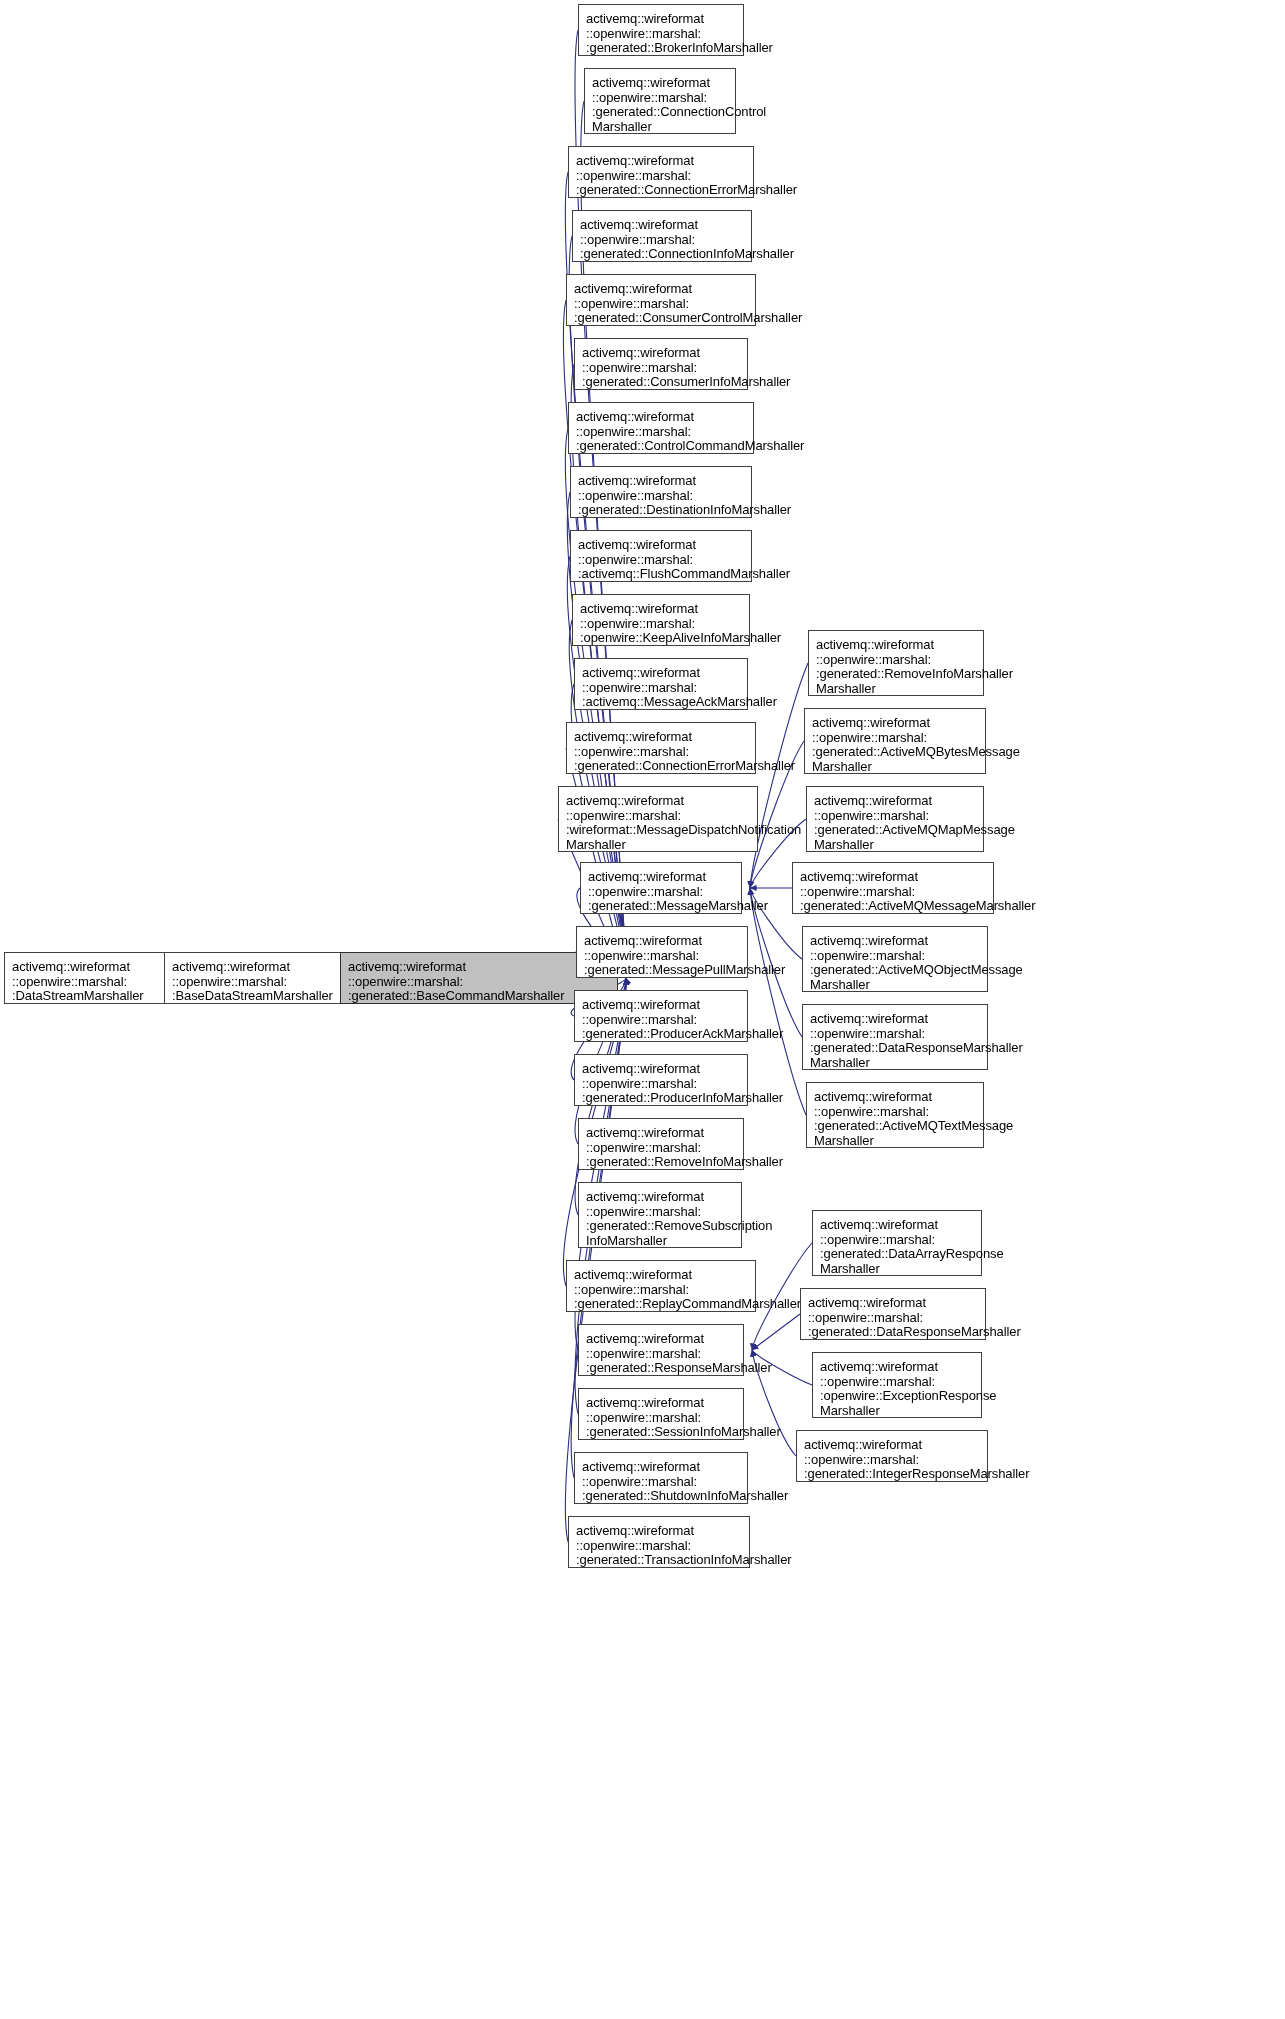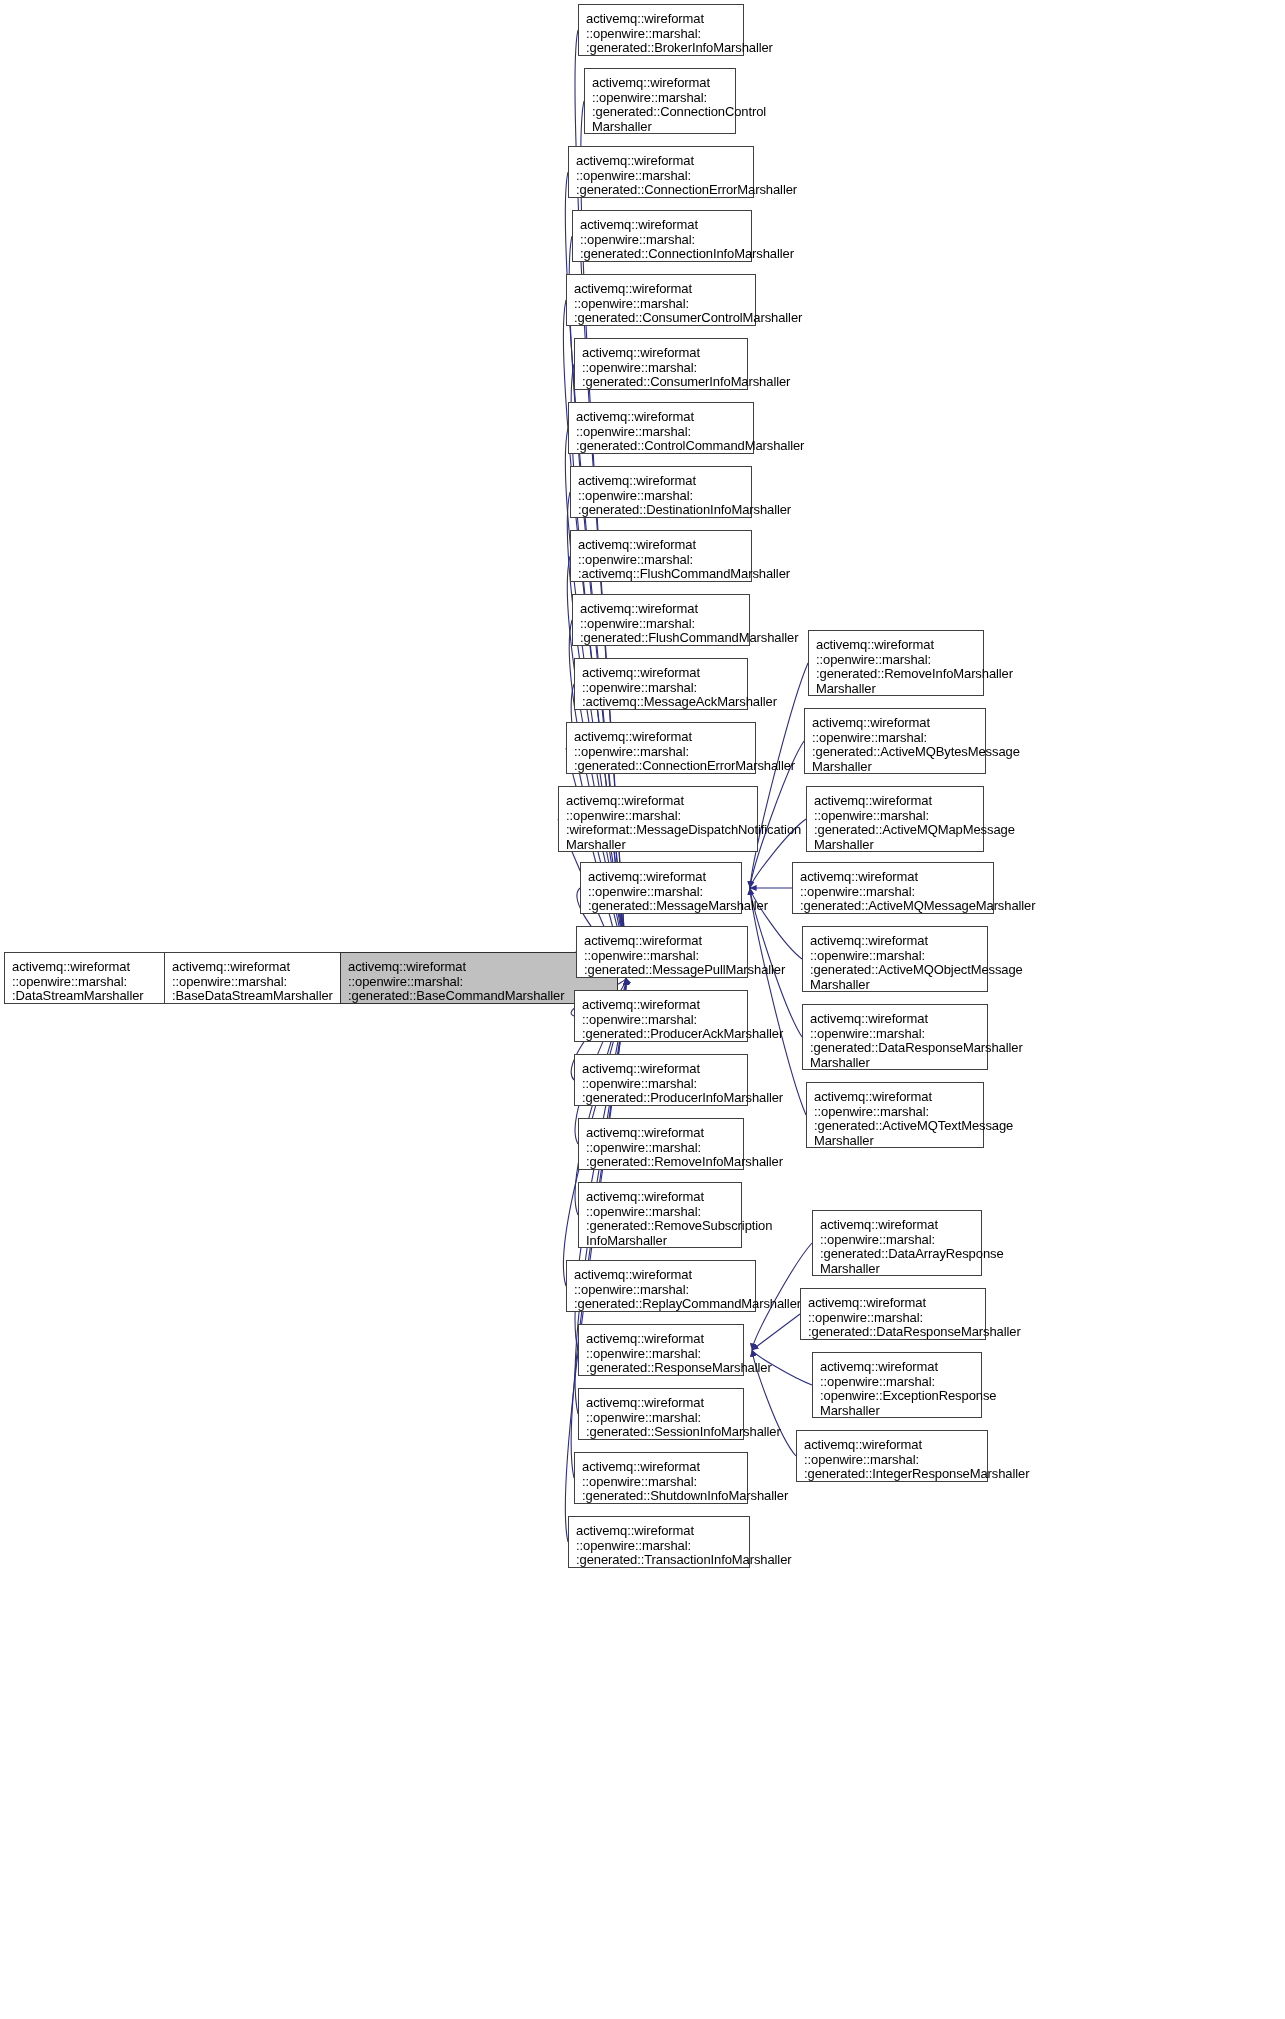--- a/index.html
+++ b/index.html
@@ -105,21 +105,21 @@
     <div class="node root" style="left: 340px; top: 952px; width: 278px; height: 52px;"><span class="ln">activemq::wireformat</span><span class="ln">::openwire::marshal:</span><span class="ln">:generated::BaseCommandMarshaller</span></div>
     <div class="node" style="left: 578px; top: 4px; width: 166px; height: 52px;"><span class="ln">activemq::wireformat</span><span class="ln">::openwire::marshal:</span><span class="ln">:generated::BrokerInfoMarshaller</span></div>
     <div class="node" style="left: 584px; top: 68px; width: 152px; height: 66px;"><span class="ln">activemq::wireformat</span><span class="ln">::openwire::marshal:</span><span class="ln">:generated::ConnectionControl</span><span class="ln ctr">Marshaller</span></div>
     <div class="node" style="left: 568px; top: 146px; width: 186px; height: 52px;"><span class="ln">activemq::wireformat</span><span class="ln">::openwire::marshal:</span><span class="ln">:generated::ConnectionErrorMarshaller</span></div>
     <div class="node" style="left: 572px; top: 210px; width: 180px; height: 52px;"><span class="ln">activemq::wireformat</span><span class="ln">::openwire::marshal:</span><span class="ln">:generated::ConnectionInfoMarshaller</span></div>
     <div class="node" style="left: 566px; top: 274px; width: 190px; height: 52px;"><span class="ln">activemq::wireformat</span><span class="ln">::openwire::marshal:</span><span class="ln">:generated::ConsumerControlMarshaller</span></div>
     <div class="node" style="left: 574px; top: 338px; width: 174px; height: 52px;"><span class="ln">activemq::wireformat</span><span class="ln">::openwire::marshal:</span><span class="ln">:generated::ConsumerInfoMarshaller</span></div>
     <div class="node" style="left: 568px; top: 402px; width: 186px; height: 52px;"><span class="ln">activemq::wireformat</span><span class="ln">::openwire::marshal:</span><span class="ln">:generated::ControlCommandMarshaller</span></div>
     <div class="node" style="left: 570px; top: 466px; width: 182px; height: 52px;"><span class="ln">activemq::wireformat</span><span class="ln">::openwire::marshal:</span><span class="ln">:generated::DestinationInfoMarshaller</span></div>
     <div class="node" style="left: 570px; top: 530px; width: 182px; height: 52px;"><span class="ln">activemq::wireformat</span><span class="ln">::openwire::marshal:</span><span class="ln">:activemq::FlushCommandMarshaller</span></div>
-    <div class="node" style="left: 572px; top: 594px; width: 178px; height: 52px;"><span class="ln">activemq::wireformat</span><span class="ln">::openwire::marshal:</span><span class="ln">:generated::FlushCommandMarshaller</span></div>
+    <div class="node" style="left: 572px; top: 594px; width: 178px; height: 52px;"><span class="ln">activemq::wireformat</span><span class="ln">::openwire::marshal:</span><span class="ln">:openwire::KeepAliveInfoMarshaller</span></div>
     <div class="node" style="left: 574px; top: 658px; width: 174px; height: 52px;"><span class="ln">activemq::wireformat</span><span class="ln">::openwire::marshal:</span><span class="ln">:activemq::MessageAckMarshaller</span></div>
     <div class="node" style="left: 566px; top: 722px; width: 190px; height: 52px;"><span class="ln">activemq::wireformat</span><span class="ln">::openwire::marshal:</span><span class="ln">:generated::ConnectionErrorMarshaller</span></div>
     <div class="node" style="left: 558px; top: 786px; width: 200px; height: 66px;"><span class="ln">activemq::wireformat</span><span class="ln">::openwire::marshal:</span><span class="ln">:wireformat::MessageDispatchNotification</span><span class="ln ctr">Marshaller</span></div>
     <div class="node" style="left: 580px; top: 862px; width: 162px; height: 52px;"><span class="ln">activemq::wireformat</span><span class="ln">::openwire::marshal:</span><span class="ln">:generated::MessageMarshaller</span></div>
     <div class="node" style="left: 576px; top: 926px; width: 172px; height: 52px;"><span class="ln">activemq::wireformat</span><span class="ln">::openwire::marshal:</span><span class="ln">:generated::MessagePullMarshaller</span></div>
     <div class="node" style="left: 574px; top: 990px; width: 174px; height: 52px;"><span class="ln">activemq::wireformat</span><span class="ln">::openwire::marshal:</span><span class="ln">:generated::ProducerAckMarshaller</span></div>
     <div class="node" style="left: 574px; top: 1054px; width: 174px; height: 52px;"><span class="ln">activemq::wireformat</span><span class="ln">::openwire::marshal:</span><span class="ln">:generated::ProducerInfoMarshaller</span></div>
     <div class="node" style="left: 578px; top: 1118px; width: 166px; height: 52px;"><span class="ln">activemq::wireformat</span><span class="ln">::openwire::marshal:</span><span class="ln">:generated::RemoveInfoMarshaller</span></div>
     <div class="node" style="left: 578px; top: 1182px; width: 164px; height: 66px;"><span class="ln">activemq::wireformat</span><span class="ln">::openwire::marshal:</span><span class="ln">:generated::RemoveSubscription</span><span class="ln ctr">InfoMarshaller</span></div>
     <div class="node" style="left: 566px; top: 1260px; width: 190px; height: 52px;"><span class="ln">activemq::wireformat</span><span class="ln">::openwire::marshal:</span><span class="ln">:generated::ReplayCommandMarshaller</span></div>

